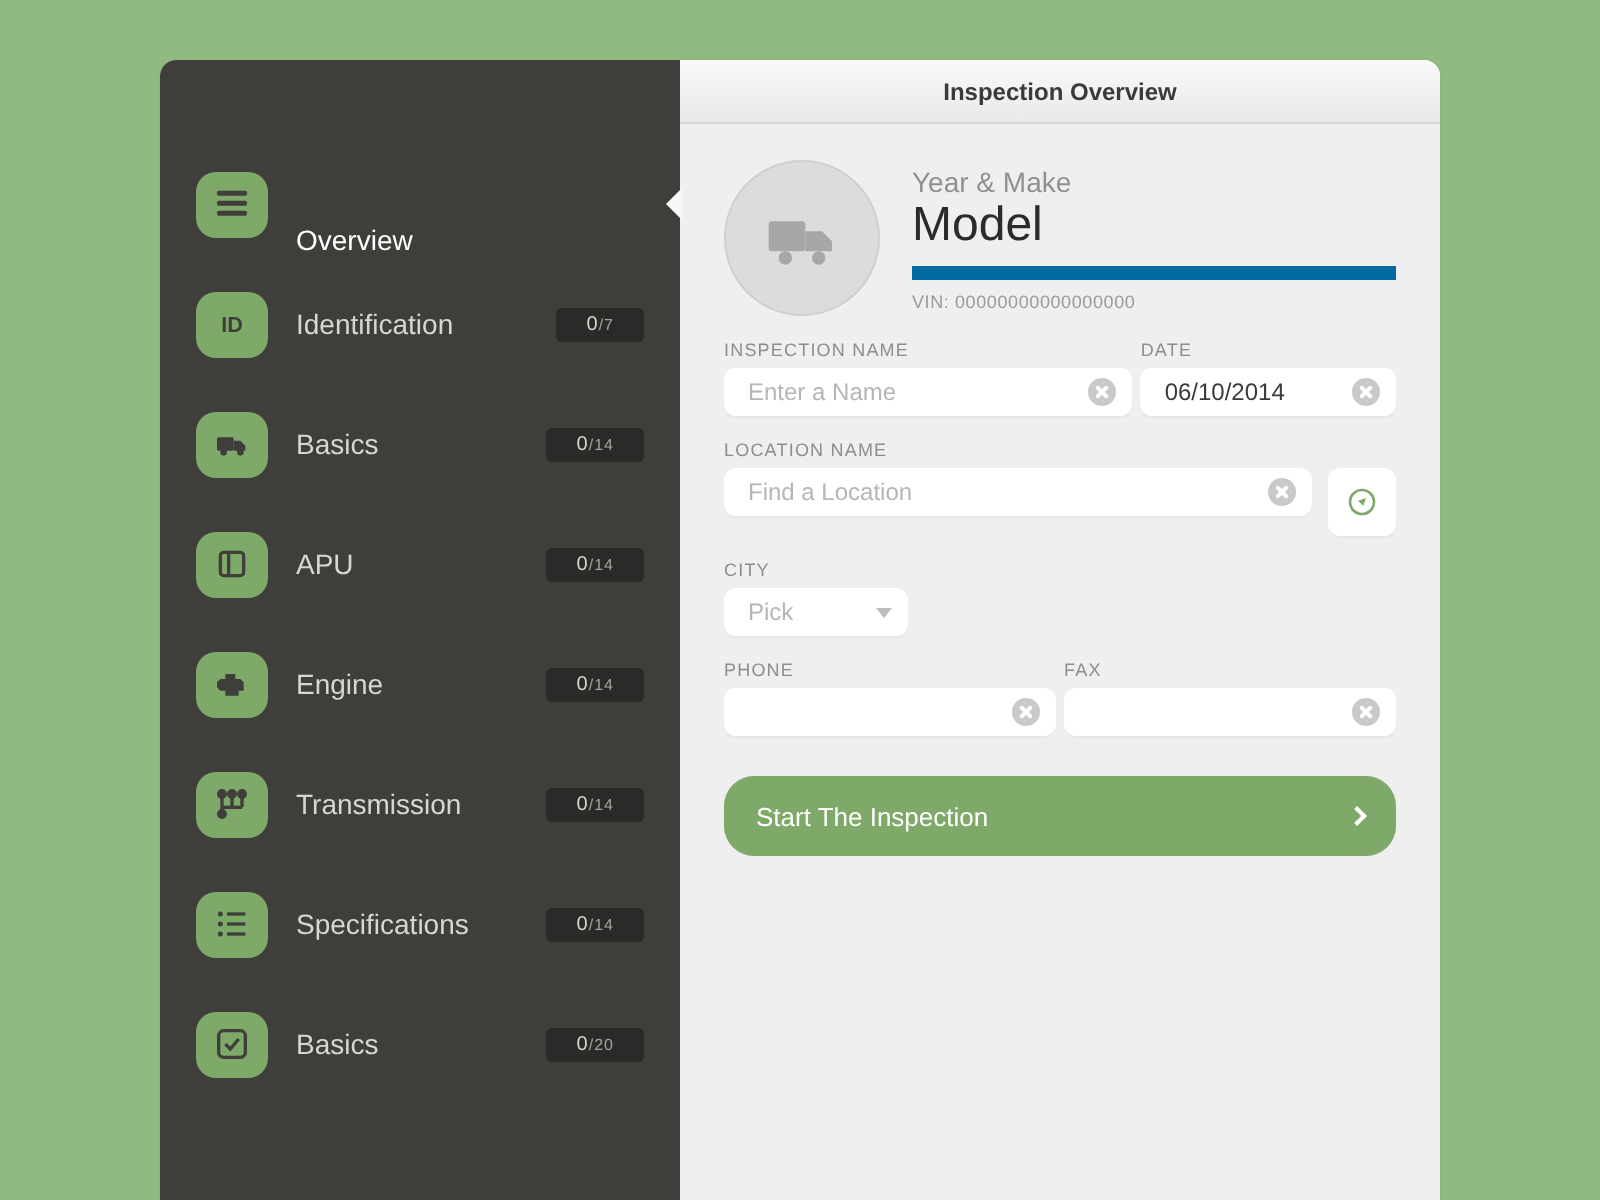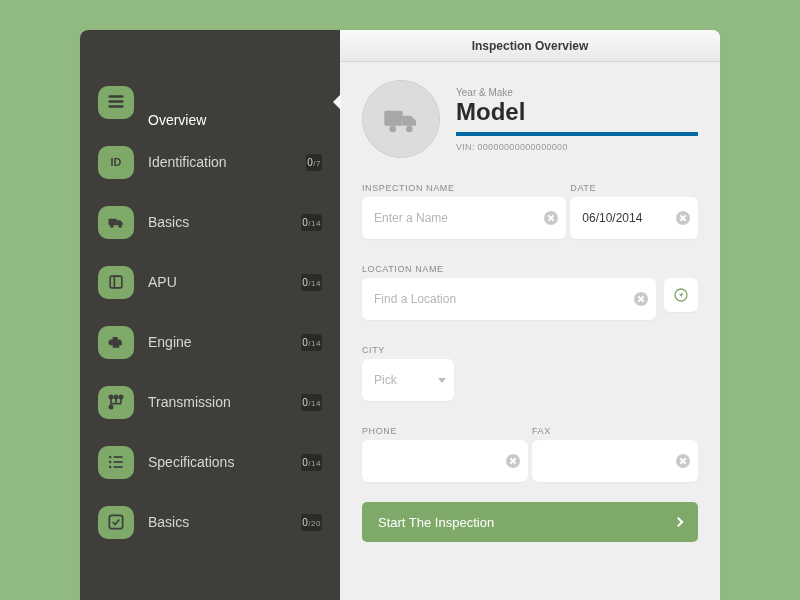--- a/index.html
+++ b/index.html
@@ -57,21 +57,21 @@
     font-size: 14px;
     font-weight: 300;
     flex: 1;
   }
   .sidebar-item.active .nav-label { color: #ffffff; margin-top: 36px; }
   .count-badge {
     background: #2b2a28;
     color: #d8d6d1;
     font-size: 10px;
     font-weight: 500;
-    padding: 3px 1px;
+    padding: 3px 15px;
     border-radius: 3px;
     letter-spacing: 0.5px;
   }
   .count-badge .den { font-size: 8px; opacity: 0.7; }
   
   .main {
     flex: 1;
     background: #efefef;
     display: flex;
     flex-direction: column;
@@ -85,30 +85,30 @@
   }
   .content { padding: 18px 22px 0 22px; display: flex; flex-direction: column; gap: 12px; }
   .vehicle-header { display: flex; gap: 16px; align-items: center; }
   .vehicle-avatar {
     width: 78px; height: 78px; border-radius: 50%;
     background: #dcdcdc; border: 1px solid #cfcfcf;
     display: flex; align-items: center; justify-content: center;
   }
   .vehicle-avatar svg { width: 40px; height: 40px; fill: #a7a7a7; }
   .vehicle-meta { flex: 1; }
-  .year-make { font-size: 10px; color: #909090; font-weight: 400; }
-  .model { font-size: 24px; font-weight: 700; color: #2b2b2b; margin-top: 0px; }
-  .vin-line { border-top: 4px solid #0369a1; margin-top: 6px; padding-top: 6px; font-size: 9px; color: #9a9a9a; letter-spacing: 0.3px; }
-  .form-row { display: flex; gap: 4px; margin-top: 13px; }
+  .year-make { font-size: 14px; color: #909090; font-weight: 400; }
+  .model { font-size: 24px; font-weight: 400; color: #2b2b2b; margin-top: 0px; }
+  .vin-line { border-top: 7px solid #0369a1; margin-top: 6px; padding-top: 6px; font-size: 9px; color: #9a9a9a; letter-spacing: 0.3px; }
+  .form-row { display: flex; gap: 4px; }
   .field { flex: 1; display: flex; flex-direction: column; gap: 4px; }
   .field-label { font-size: 9px; letter-spacing: 0.6px; color: #8d8d8d; font-weight: 500; }
   .input-wrap {
     background: #ffffff;
     border-radius: 6px;
-    height: 42px;
+    height: 24px;
     display: flex; align-items: center;
     padding: 0 8px 0 12px;
     box-shadow: 0 1px 1px rgba(0,0,0,0.04);
   }
   .input-wrap input, .input-wrap .value, .input-wrap .placeholder {
     border: none; outline: none; flex: 1; font-size: 12px; background: transparent;
     color: #3a3a3a;
   }
   .input-wrap .placeholder { color: #b6b6b6; }
   .clear-dot {
@@ -135,21 +135,21 @@
     width: 0; height: 0;
     border-left: 4px solid transparent;
     border-right: 4px solid transparent;
     border-top: 5px solid #bdbdbd;
     margin-left: 6px;
   }
   .start-btn {
     margin-top: 8px;
     height: 40px;
     background: #7fa969;
-    border-radius: 5px;
+    border-radius: 15px;
     display: flex; align-items: center;
     padding: 0 16px;
     color: #ffffff; font-size: 13px; font-weight: 500;
     cursor: pointer;
     position: relative;
   }
   .start-btn .chev-right {
     position: absolute; right: 16px; top: 50%; transform: translateY(-50%);
     width: 7px; height: 7px;
     border-top: 2px solid #fff; border-right: 2px solid #fff;

